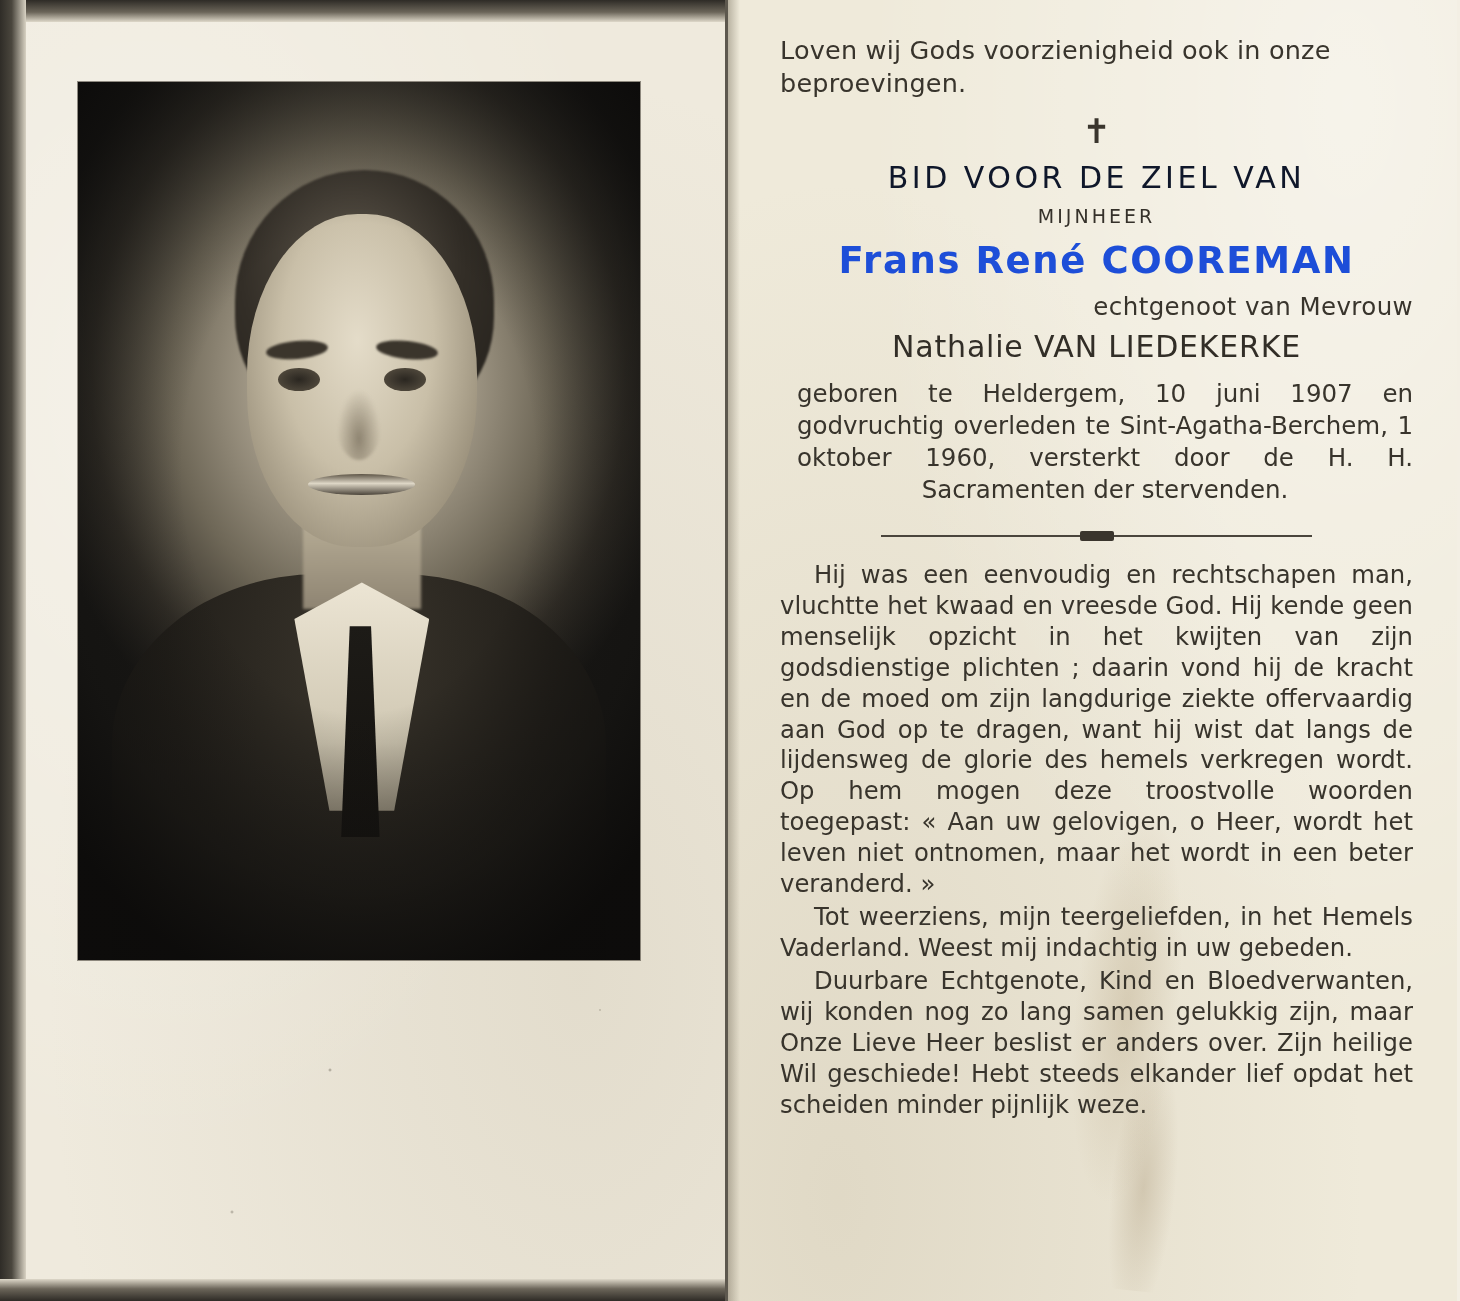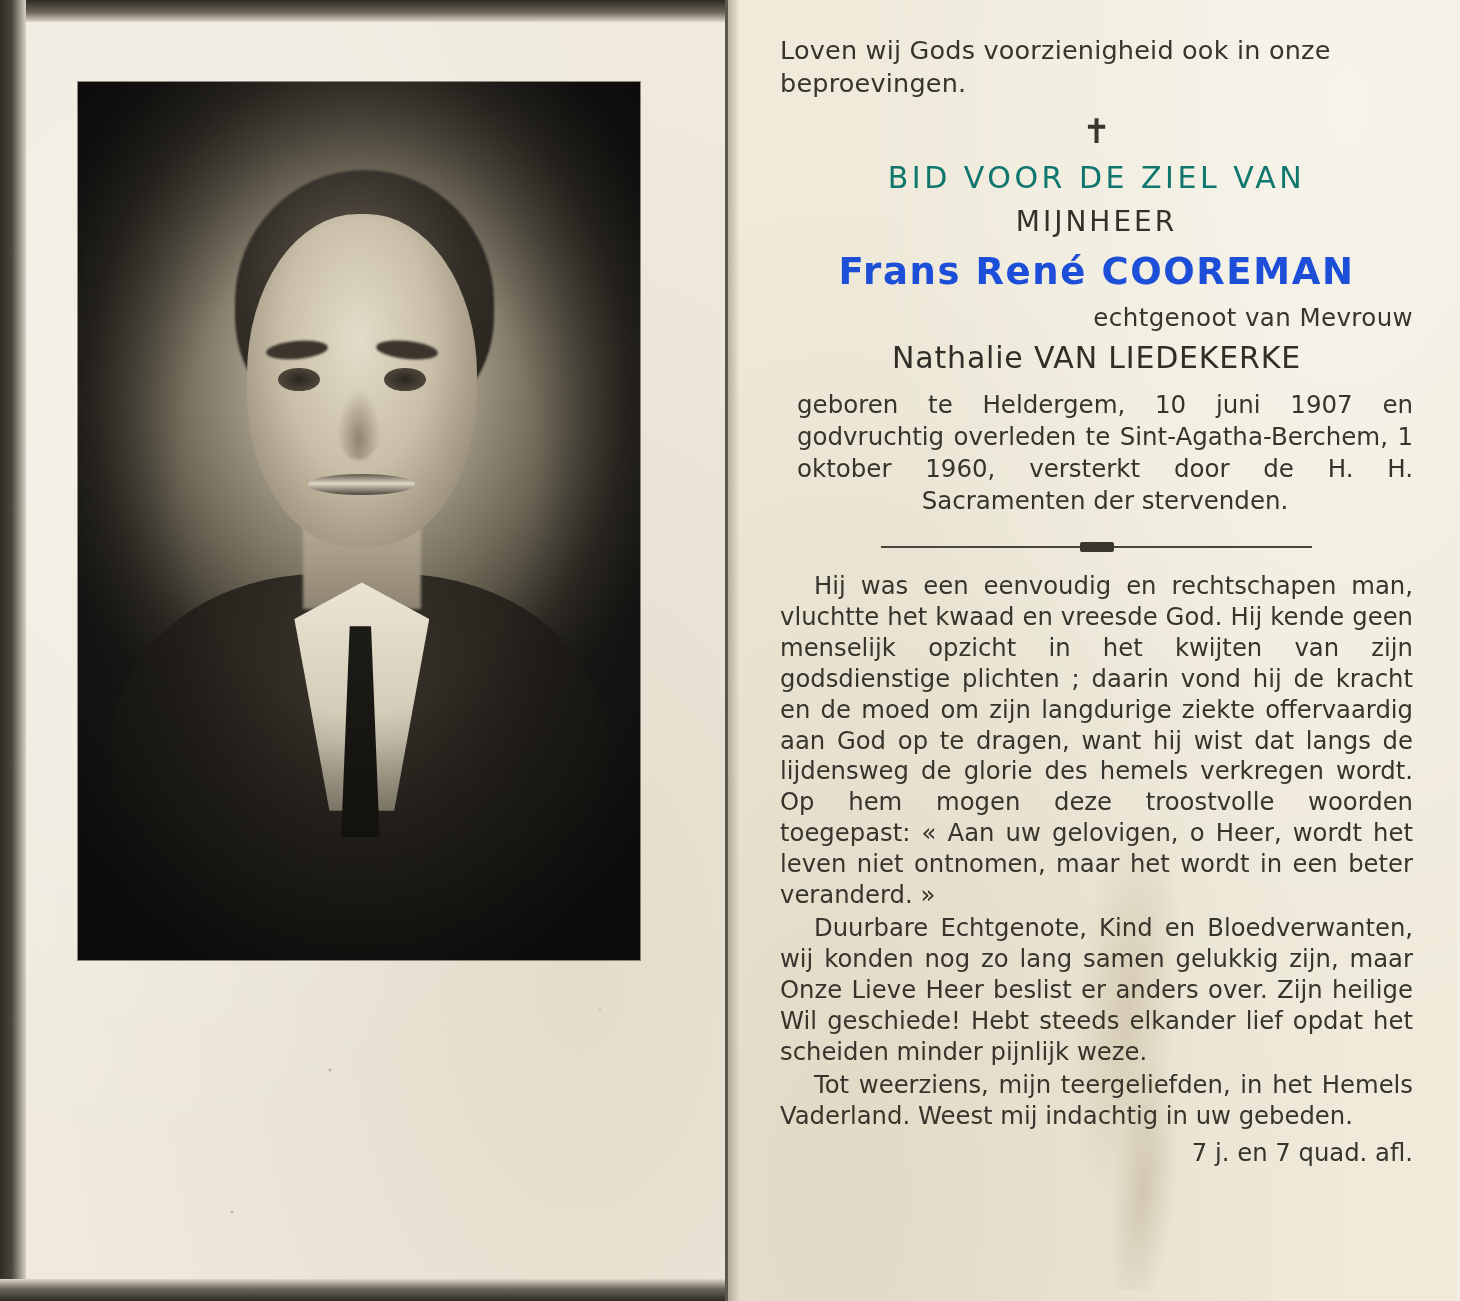--- a/index.html
+++ b/index.html
@@ -253,25 +253,25 @@
     font-size: 34px;
     line-height: 1;
     margin: 14px 0 12px 0;
     color: #3a352d;
   }
   .bid {
     text-align: center;
     font-size: 30px;
     letter-spacing: 3.5px;
     margin-bottom: 10px;
-    color: #0f766e;
+    color: #0f172a;
   }
   .mijnheer {
     text-align: center;
-    font-size: 28px;
+    font-size: 19px;
     letter-spacing: 3px;
     margin-bottom: 12px;
     color: #35312a;
   }
   .name {
     text-align: center;
     font-size: 37px;
     font-weight: bold;
     letter-spacing: 1.6px;
     margin-bottom: 10px;
@@ -387,21 +387,20 @@
       <div class="spouse-name">Nathalie VAN LIEDEKERKE</div>
 
       <div class="dates">geboren te Heldergem, 10 juni 1907 en godvruchtig overleden te Sint-Agatha-Berchem, 1 oktober 1960, versterkt door de H. H. Sacramenten der stervenden.</div>
 
       <div class="divider">
         <div class="line"></div>
         <div class="lozenge"></div>
       </div>
 
       <p class="body-par">Hij was een eenvoudig en rechtschapen man, vluchtte het kwaad en vreesde God. Hij kende geen menselijk opzicht in het kwijten van zijn godsdienstige plichten ; daarin vond hij de kracht en de moed om zijn langdurige ziekte offervaardig aan God op te dragen, want hij wist dat langs de lijdensweg de glorie des hemels verkregen wordt. Op hem mogen deze troostvolle woorden toegepast: « Aan uw gelovigen, o Heer, wordt het leven niet ontnomen, maar het wordt in een beter veranderd. »</p>
+      <p class="body-par">Tot weerziens, mijn teergeliefden, in het Hemels Vaderland. Weest mij indachtig in uw gebeden.</p>
       <p class="body-par">Duurbare Echtgenote, Kind en Bloedverwanten, wij konden nog zo lang samen gelukkig zijn, maar Onze Lieve Heer beslist er anders over. Zijn heilige Wil geschiede! Hebt steeds elkander lief opdat het scheiden minder pijnlijk weze.</p>
-      <p class="body-par">Tot weerziens, mijn teergeliefden, in het Hemels Vaderland. Weest mij indachtig in uw gebeden.</p>
-
-      <div class="closing">7 j. en 7 quad. afl.</div>
+
 
     </div>
   </div>
 
 </div>
 
 </body></html>

